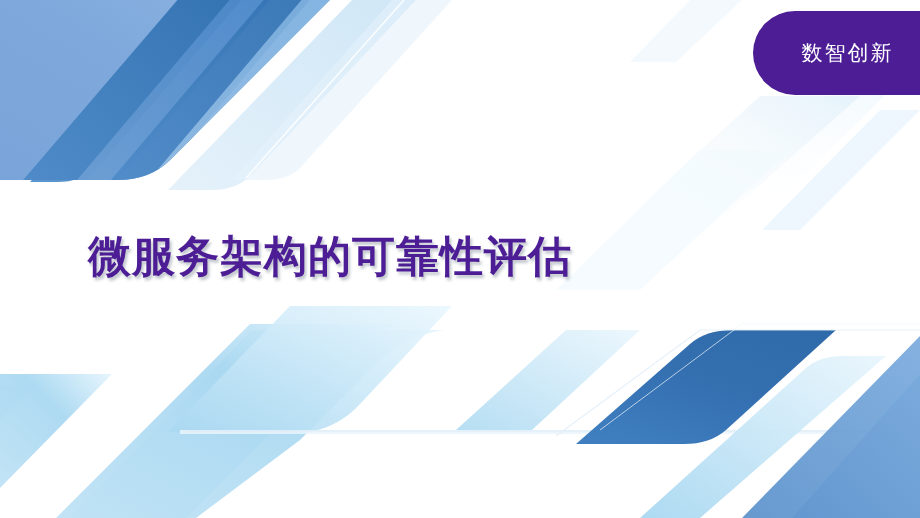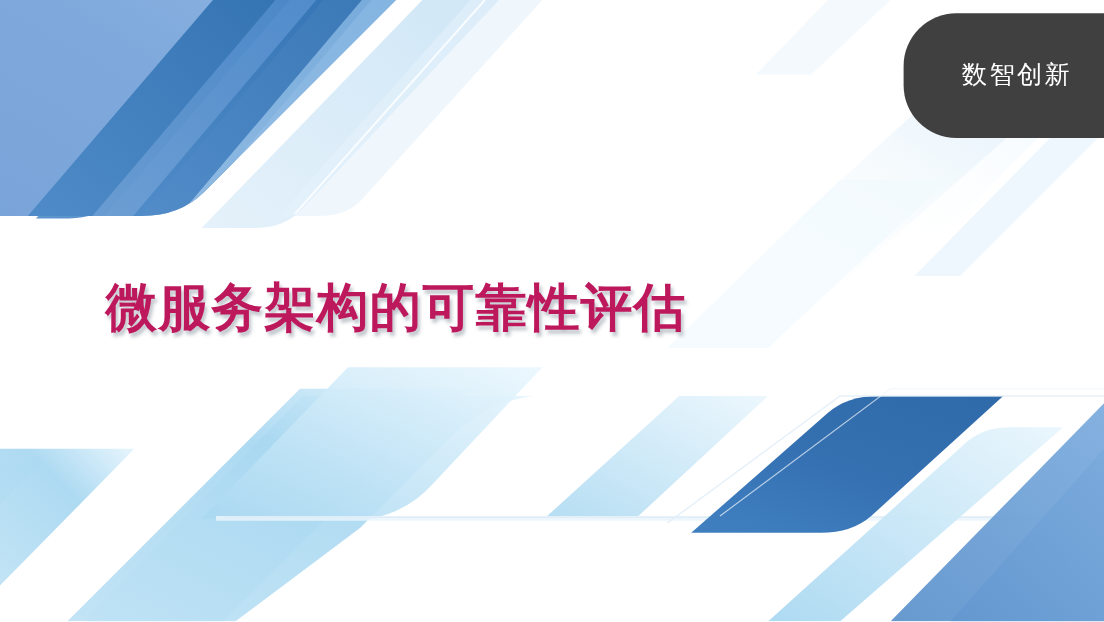--- a/index.html
+++ b/index.html
@@ -28,22 +28,22 @@
     height: 518px;
     display: block;
   }
 
   
   #corner-badge {
     position: absolute;
     right: 0;
     top: 11px;
     width: 167px;
-    height: 104px;
-    background: #404040;
+    height: 84px;
+    background: #4c1d95;
     border-top-left-radius: 44px;
     border-bottom-left-radius: 44px;
     display: flex;
     flex-direction: column;
     align-items: center;
     justify-content: center;
     box-sizing: border-box;
     padding-left: 22px;
     z-index: 6;
     text-align: center;
@@ -58,21 +58,21 @@
   }
 
   
   #slide-title {
     position: absolute;
     left: 88px;
     top: 228px;
     z-index: 5;
     font-size: 43px;
     font-weight: bold;
-    color: #be185d;
+    color: #4c1d95;
     letter-spacing: 1.0px;
     white-space: nowrap;
     text-shadow: 2px 3px 3px rgba(120,130,145,0.45);
   }
 </style>
 </head>
 <body>
 
 <div id="slide">
 

